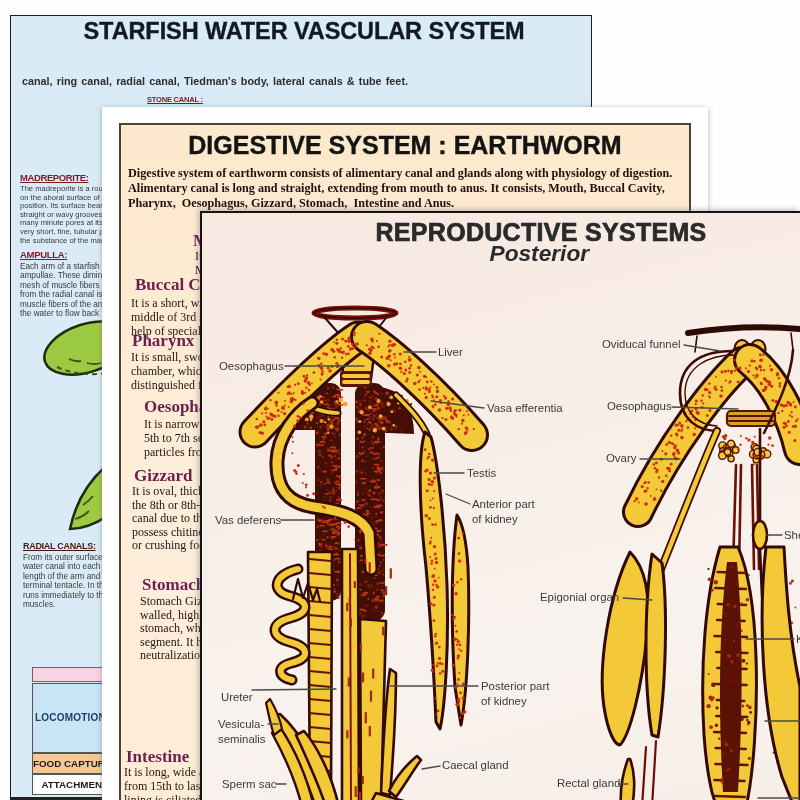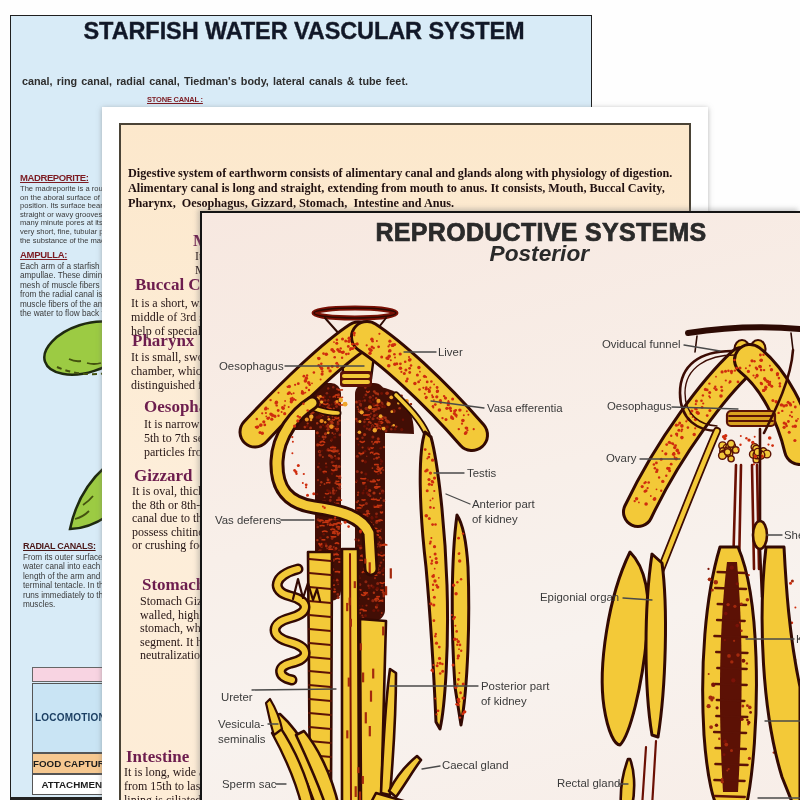--- a/index.html
+++ b/index.html
@@ -43,20 +43,21 @@
   <div class="abs" style="left:21px;top:651px;width:77px">
     <div style="height:15px;background:#f8d4e2;border:1px solid #666"></div>
     <div style="height:70px;background:#c9e4f4;border:1px solid #555;margin-top:1px;text-align:center;line-height:68px;font-size:10px;font-weight:bold;color:#1c3f63;letter-spacing:.2px">LOCOMOTION</div>
     <div style="height:21px;background:#f6c890;border:1px solid #555;text-align:center;line-height:20px;font-size:9.8px;font-weight:bold;color:#1c1c1c;white-space:nowrap">FOOD CAPTURE</div>
     <div style="height:21px;background:#ffffff;border:1px solid #555;text-align:right;line-height:20px;font-size:9.8px;font-weight:bold;color:#1c1c1c">ATTACHMENT</div>
   </div>
   <div class="abs" style="left:0;top:781px;width:92px;height:3px;background:#222"></div>
 </div>
 <div id="p2">
   <div id="p2i"></div>
+  <div class="abs" style="left:17px;top:24px;width:572px;text-align:center;font-family:'Liberation Sans',sans-serif;font-size:25px;font-weight:bold;color:#141414;-webkit-text-stroke:.4px #141414">DIGESTIVE SYSTEM : EARTHWORM</div>
   <div class="abs eb" style="left:26px;top:59px;font-size:12.2px;font-weight:bold;line-height:14.8px;color:#201010;white-space:nowrap">
 <span style="word-spacing:-0.32px">Digestive system of earthworm consists of alimentary canal and glands along with physiology of digestion.</span><br>
 Alimentary canal is long and straight, extending from mouth to anus. It consists, Mouth, Buccal Cavity,<br>
 Pharynx,&nbsp; Oesophagus, Gizzard, Stomach,&nbsp; Intestine and Anus.</div>
   <div class="abs eh" style="left:91px;top:124px;font-size:17px">Mouth</div>
   <div class="abs eb" style="left:93px;top:142px;font-size:12px;line-height:14px">It is a small<br>Mouth opens</div>
   <div class="abs eh" style="left:33px;top:168px;font-size:17px">Buccal Cavity</div>
   <div class="abs eb" style="left:29px;top:189px;font-size:12px;line-height:14px">It is a short, wide tube upto<br>middle of 3rd segment with<br>help of special muscles.</div>
   <div class="abs eh" style="left:30px;top:224px;font-size:17px">Pharynx</div>
   <div class="abs eb" style="left:29px;top:243px;font-size:12px;line-height:14px">It is small, swollen, pear shap<br>chamber, which extends upto<br>distinguished from outside.</div>

